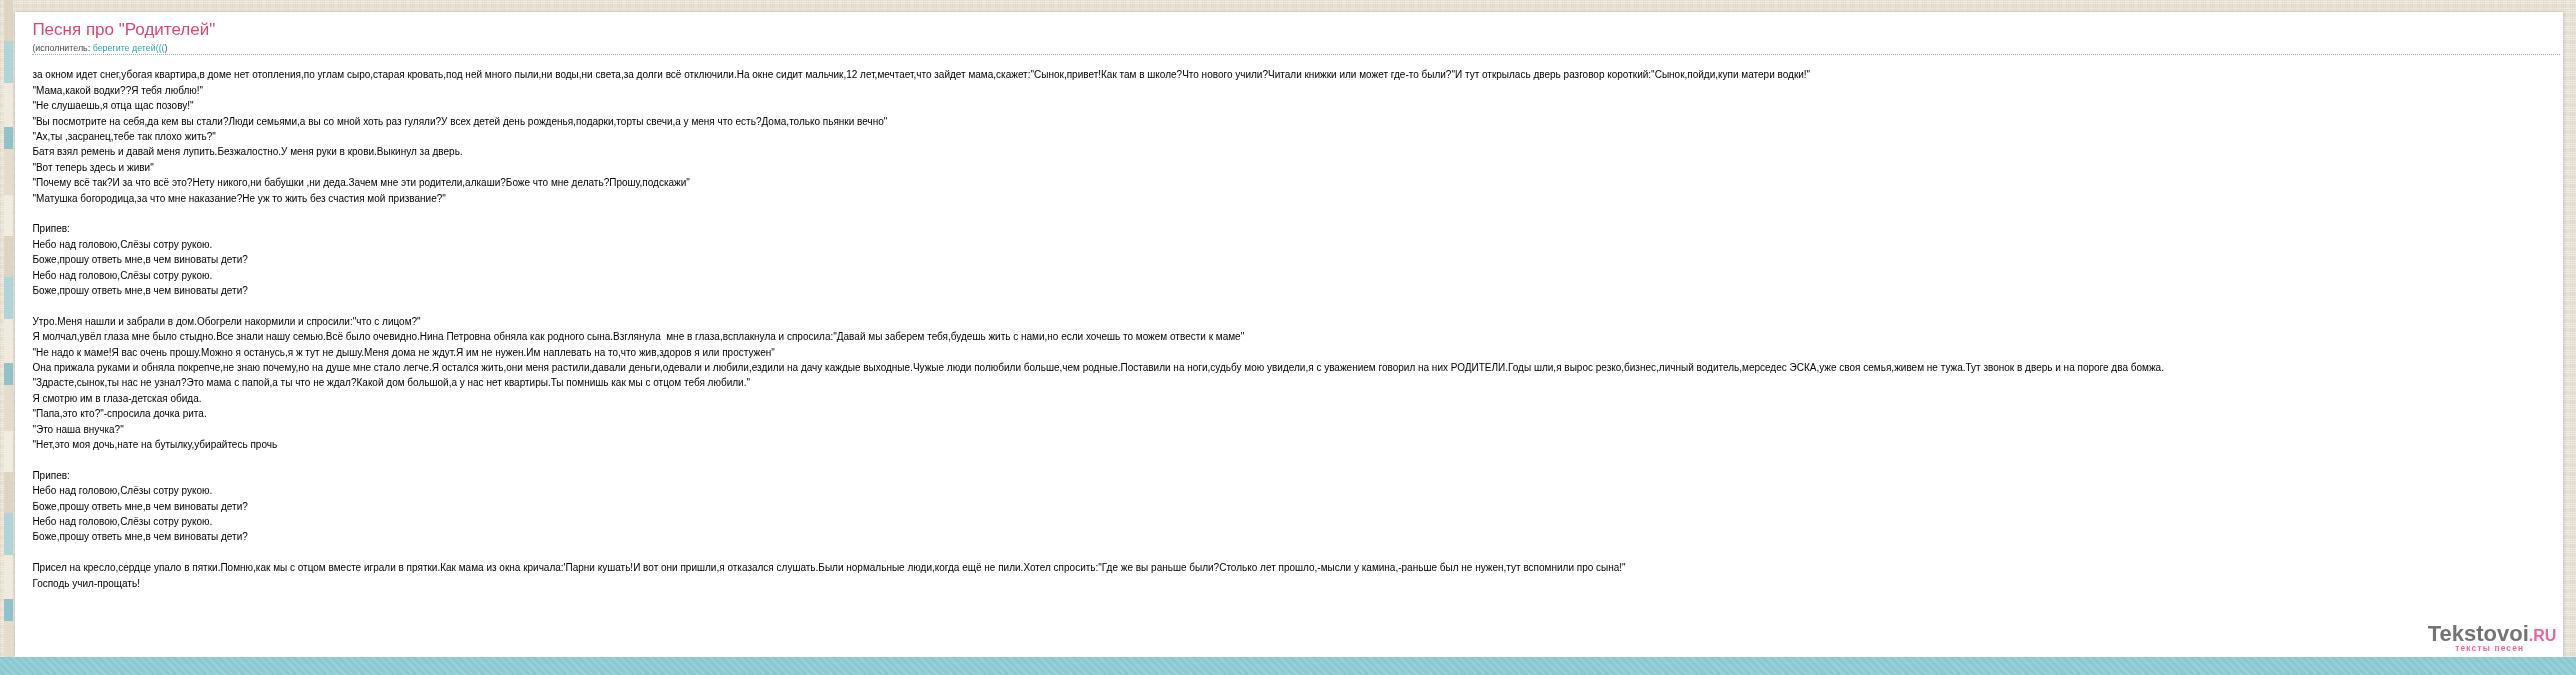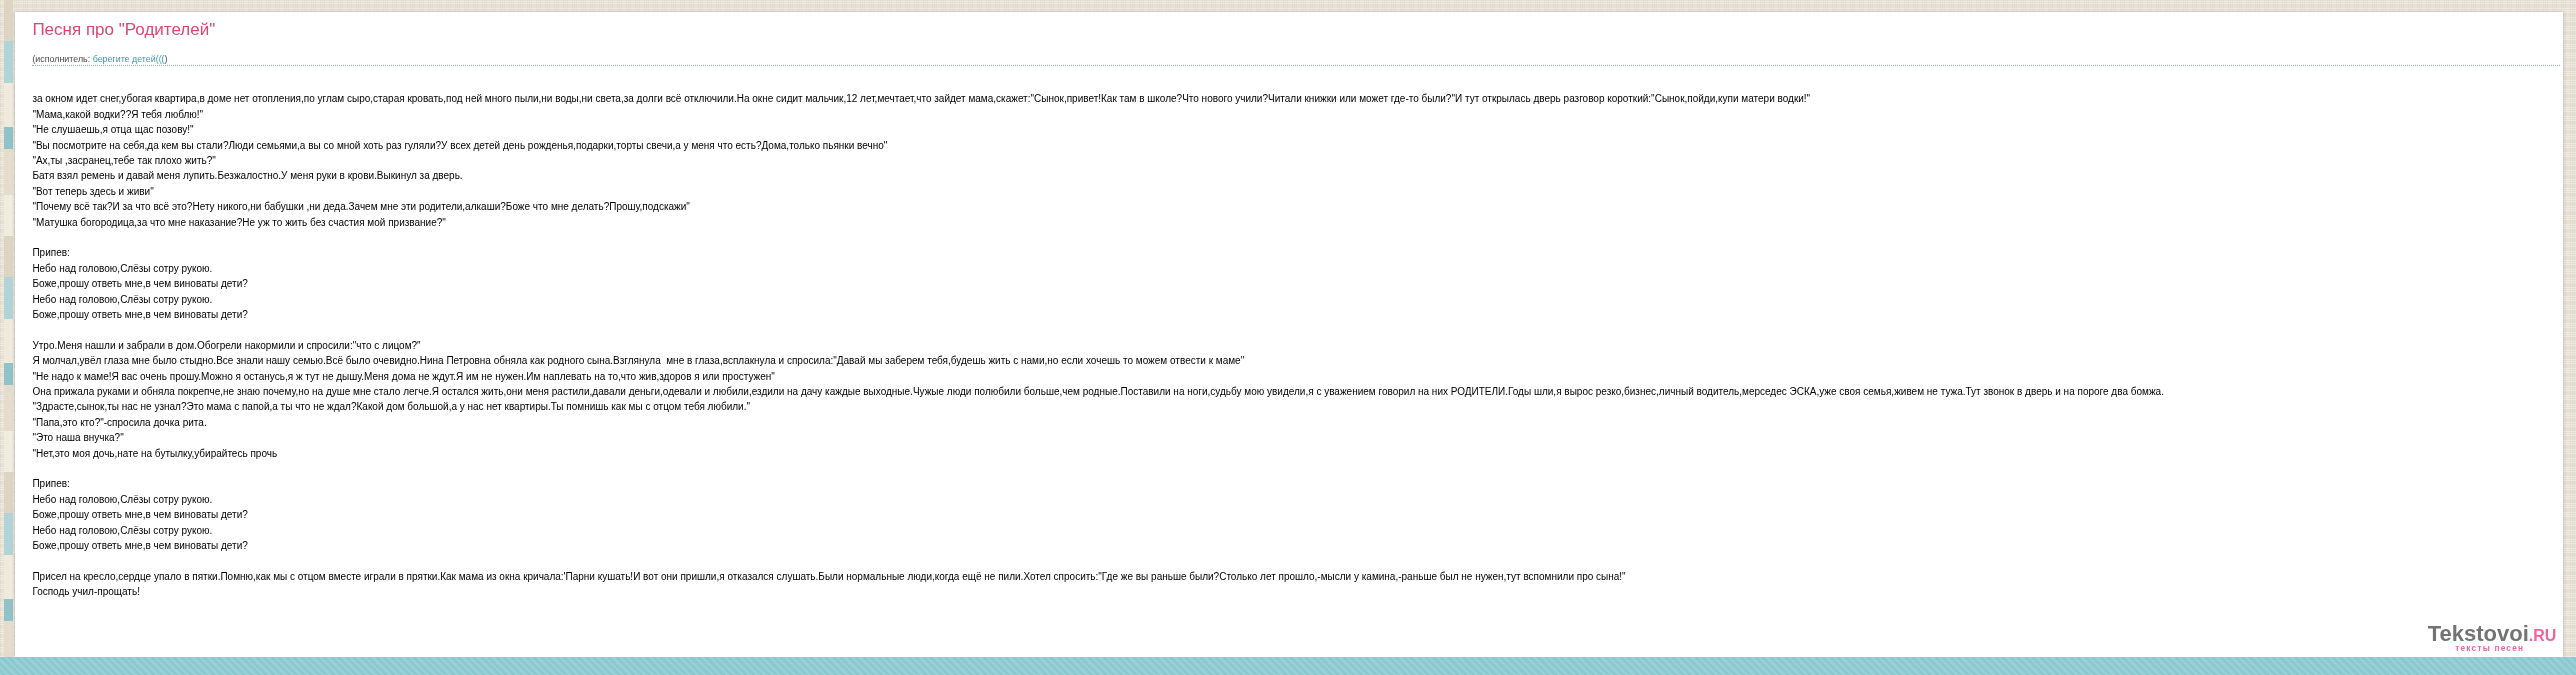--- a/index.html
+++ b/index.html
@@ -35,31 +35,31 @@
     margin-right:3.5px;
   }
   .song-title{
     margin:0;
     font-size:17px;
     font-weight:normal;
     color:#dc4672;
     letter-spacing:0;
   }
   .artist-line{
-    margin-top:14px;
+    margin-top:3px;
     font-size:8.9px;
     color:#4a4a4a;
   }
   .artist-link{
     color:#2e9fab;
     text-decoration:none;
     cursor:pointer;
   }
   .lyrics{
-    margin-top:25px;
+    margin-top:12px;
   }
   .lyric-line{
     font-size:10px;
     line-height:15.4px;
     color:#000;
     white-space:pre;
   }
   .logo{
     position:absolute;right:7px;bottom:1.2px;
     text-align:right;
@@ -113,20 +113,21 @@
       <div class="lyric-line">Небо над головою,Слёзы сотру рукою.</div>
       <div class="lyric-line">Боже,прошу ответь мне,в чем виноваты дети?</div>
       <div class="lyric-line">Небо над головою,Слёзы сотру рукою.</div>
       <div class="lyric-line">Боже,прошу ответь мне,в чем виноваты дети?</div>
       <div class="lyric-line">&nbsp;</div>
       <div class="lyric-line">Утро.Меня нашли и забрали в дом.Обогрели накормили и спросили:"что с лицом?"</div>
       <div class="lyric-line">Я молчал,увёл глаза мне было стыдно.Все знали нашу семью.Всё было очевидно.Нина Петровна обняла как родного сына.Взглянула  мне в глаза,всплакнула и спросила:"Давай мы заберем тебя,будешь жить с нами,но если хочешь то можем отвести к маме"</div>
       <div class="lyric-line">"Не надо к маме!Я вас очень прошу.Можно я останусь,я ж тут не дышу.Меня дома не ждут.Я им не нужен.Им наплевать на то,что жив,здоров я или простужен"</div>
       <div class="lyric-line">Она прижала руками и обняла покрепче,не знаю почему,но на душе мне стало легче.Я остался жить,они меня растили,давали деньги,одевали и любили,ездили на дачу каждые выходные.Чужые люди полюбили больше,чем родные.Поставили на ноги,судьбу мою увидели,я с уважением говорил на них РОДИТЕЛИ.Годы шли,я вырос резко,бизнес,личный водитель,мерседес ЭСКА,уже своя семья,живем не тужа.Тут звонок в дверь и на пороге два бомжа.</div>
       <div class="lyric-line">"Здрасте,сынок,ты нас не узнал?Это мама с папой,а ты что не ждал?Какой дом большой,а у нас нет квартиры.Ты помнишь как мы с отцом тебя любили."</div>
+      <div class="lyric-line">Я смотрю им в глаза-детская обида.</div>
       <div class="lyric-line">"Папа,это кто?"-спросила дочка рита.</div>
       <div class="lyric-line">"Это наша внучка?"</div>
       <div class="lyric-line">"Нет,это моя дочь,нате на бутылку,убирайтесь прочь</div>
       <div class="lyric-line">&nbsp;</div>
       <div class="lyric-line">Припев:</div>
       <div class="lyric-line">Небо над головою,Слёзы сотру рукою.</div>
       <div class="lyric-line">Боже,прошу ответь мне,в чем виноваты дети?</div>
       <div class="lyric-line">Небо над головою,Слёзы сотру рукою.</div>
       <div class="lyric-line">Боже,прошу ответь мне,в чем виноваты дети?</div>
       <div class="lyric-line">&nbsp;</div>

